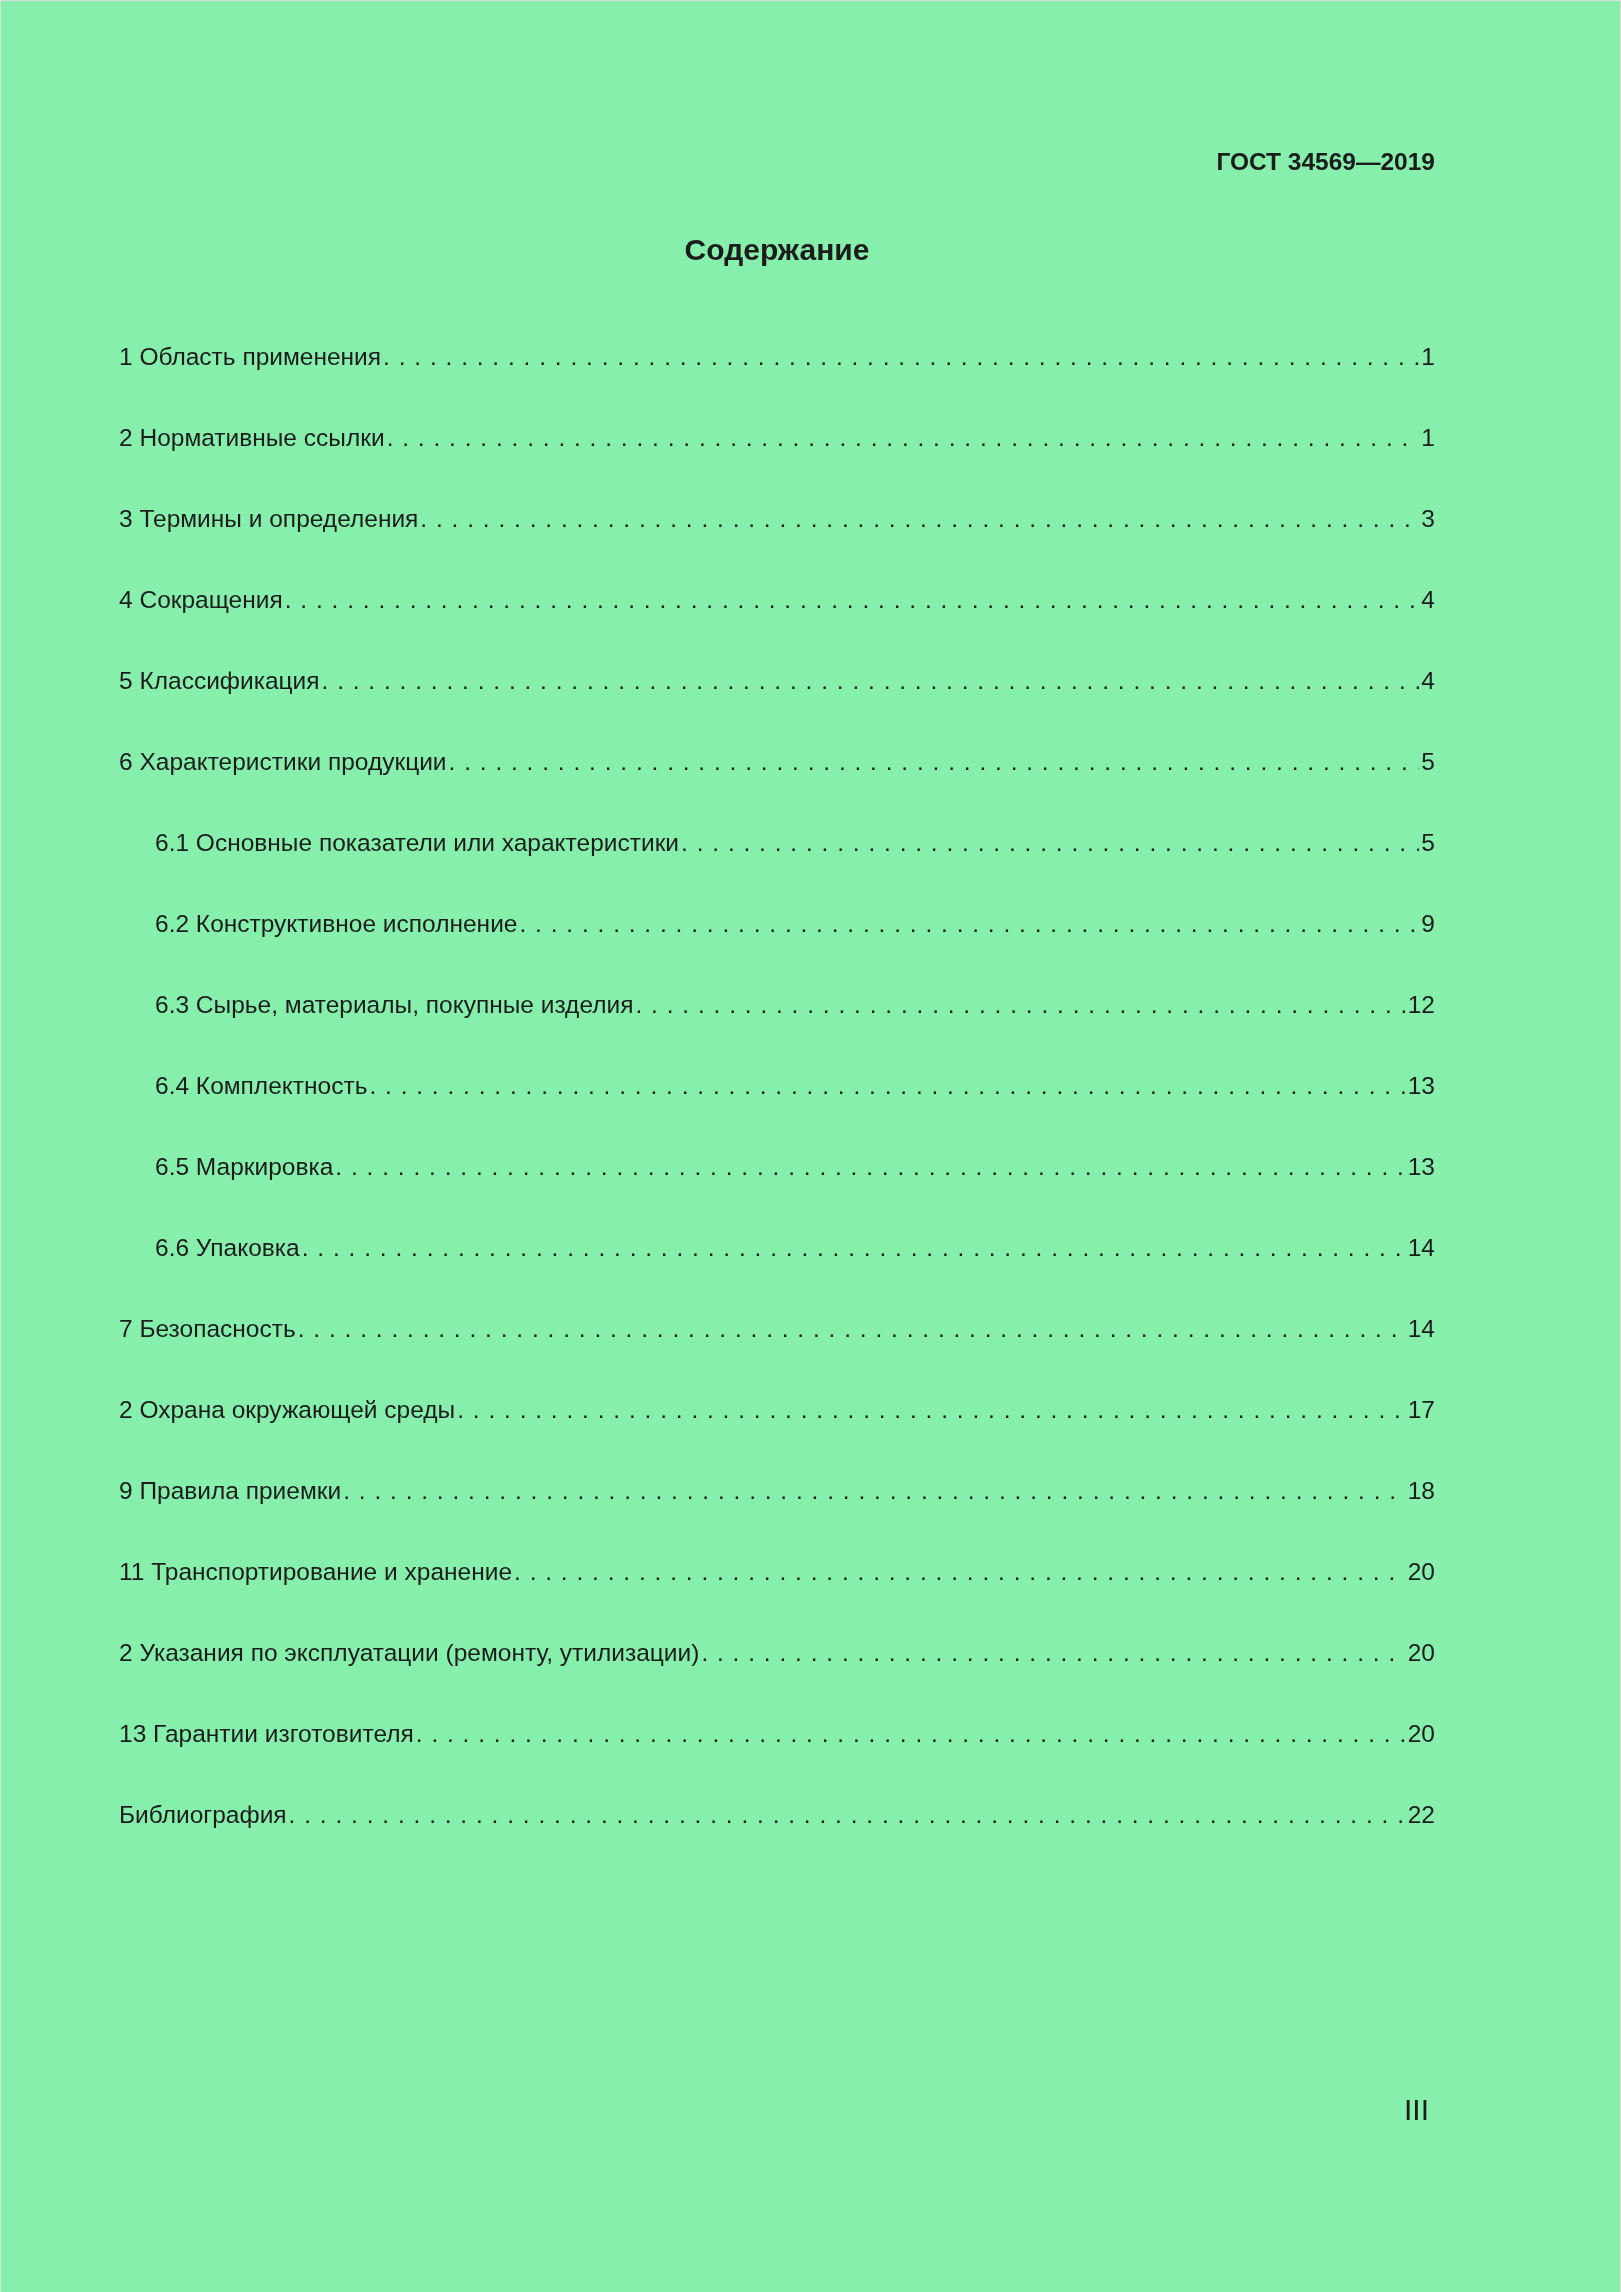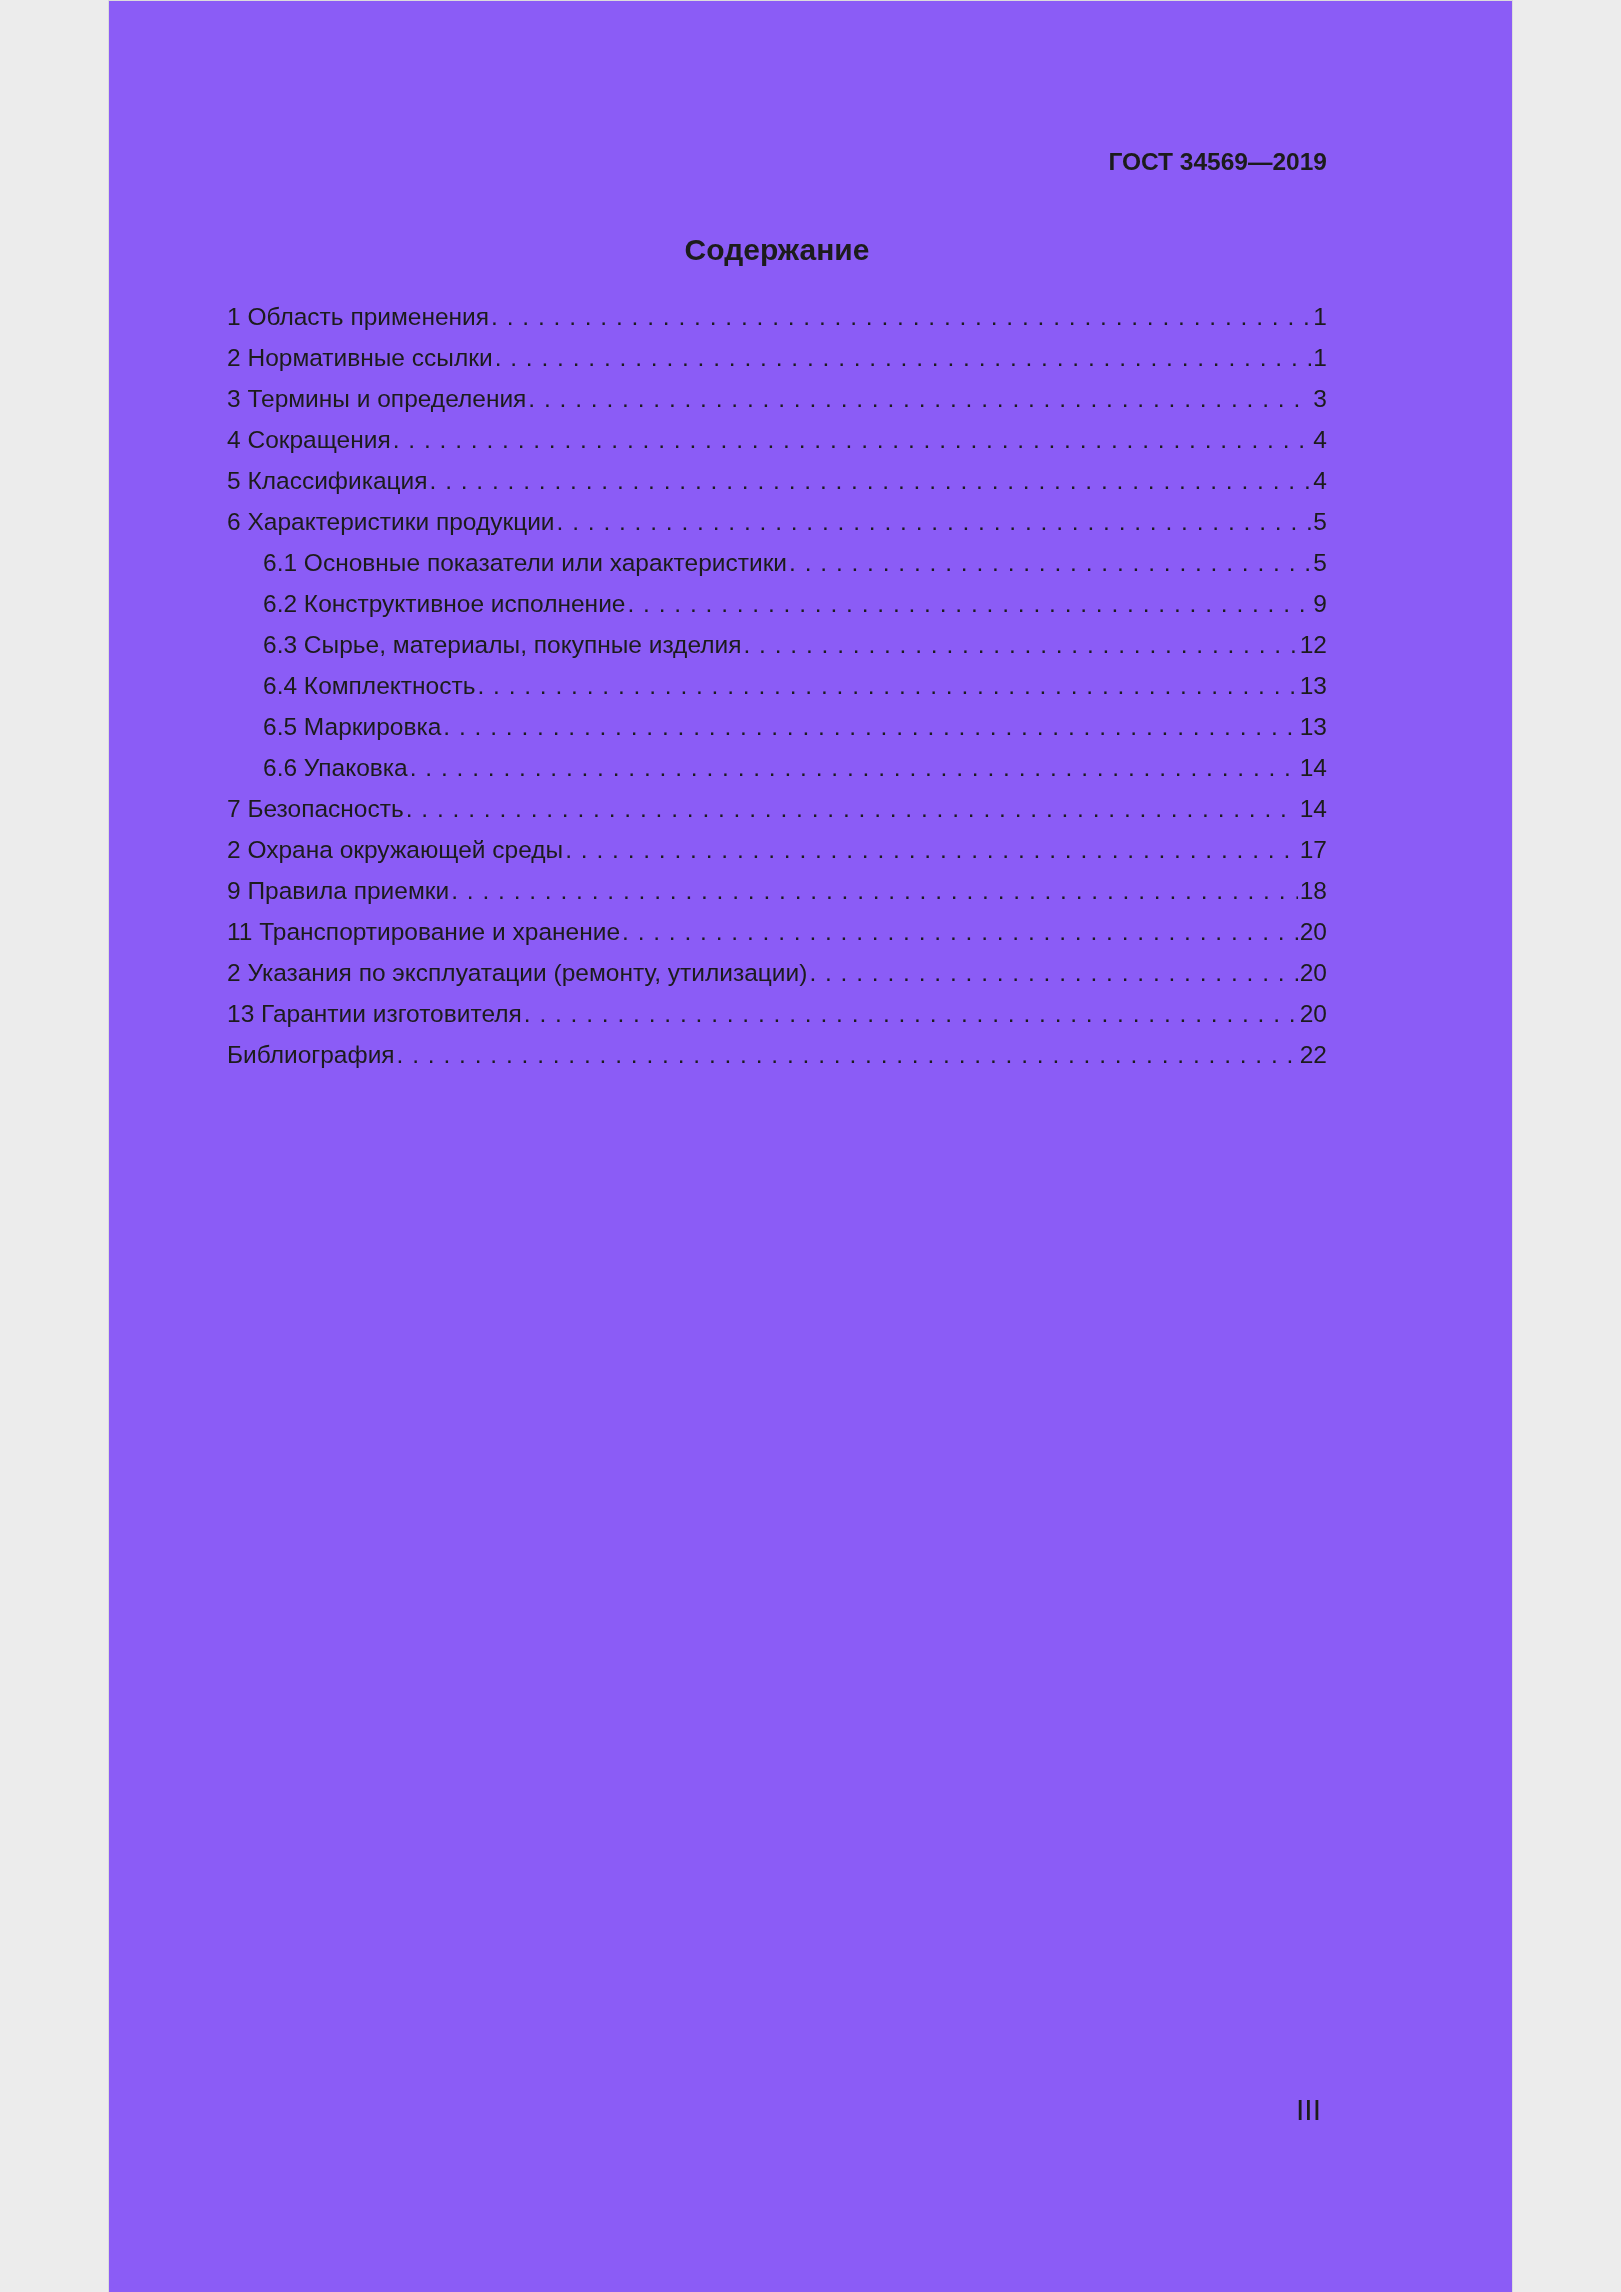--- a/index.html
+++ b/index.html
@@ -2,24 +2,24 @@
 <html><head>
 <meta charset="utf-8">
 <style>
   * { box-sizing: border-box; margin: 0; padding: 0; }
   html, body {
     background: #ececec;
     font-family: "Liberation Sans", sans-serif;
   }
   .page {
     position: relative;
-    width: 1405px;
+    width: 1621px;
     height: 2293px;
     margin: 0 auto;
-    background: #8b5cf6;
+    background: #86efac;
     border: 1px solid #dcdcdc;
     color: #1c1c1c;
     padding: 147px 185px 0 118px;
   }
   .doc-header {
     text-align: right;
     font-weight: bold;
     font-size: 24.5px;
     margin-bottom: 57px;
   }
@@ -31,21 +31,21 @@
   }
   .toc { width: 100%; }
   .toc-row {
     display: flex;
     align-items: baseline;
     line-height: 41px;
     font-size: 24.5px;
     white-space: nowrap;
   }
   .toc-row.indent-1 { padding-left: 36px; }
-  .toc-label { flex: 0 0 auto; }
+  .toc-label { flex: 0 0 auto; margin-top: 40px; }
   .toc-leader {
     flex: 1 1 auto;
     overflow: hidden;
     white-space: nowrap;
     margin: 0 2px;
     letter-spacing: 1px;
   }
   .toc-leader::after {
     content: " . . . . . . . . . . . . . . . . . . . . . . . . . . . . . . . . . . . . . . . . . . . . . . . . . . . . . . . . . . . . . . . . . . . . . . . . . . . . . . . . . . . . . . . . . . . . . . . . . . . . . . . . . . . . . . . . . . . . . . . . . . . . . . . . . . . . . . . . . . . . . . . .";
   }

